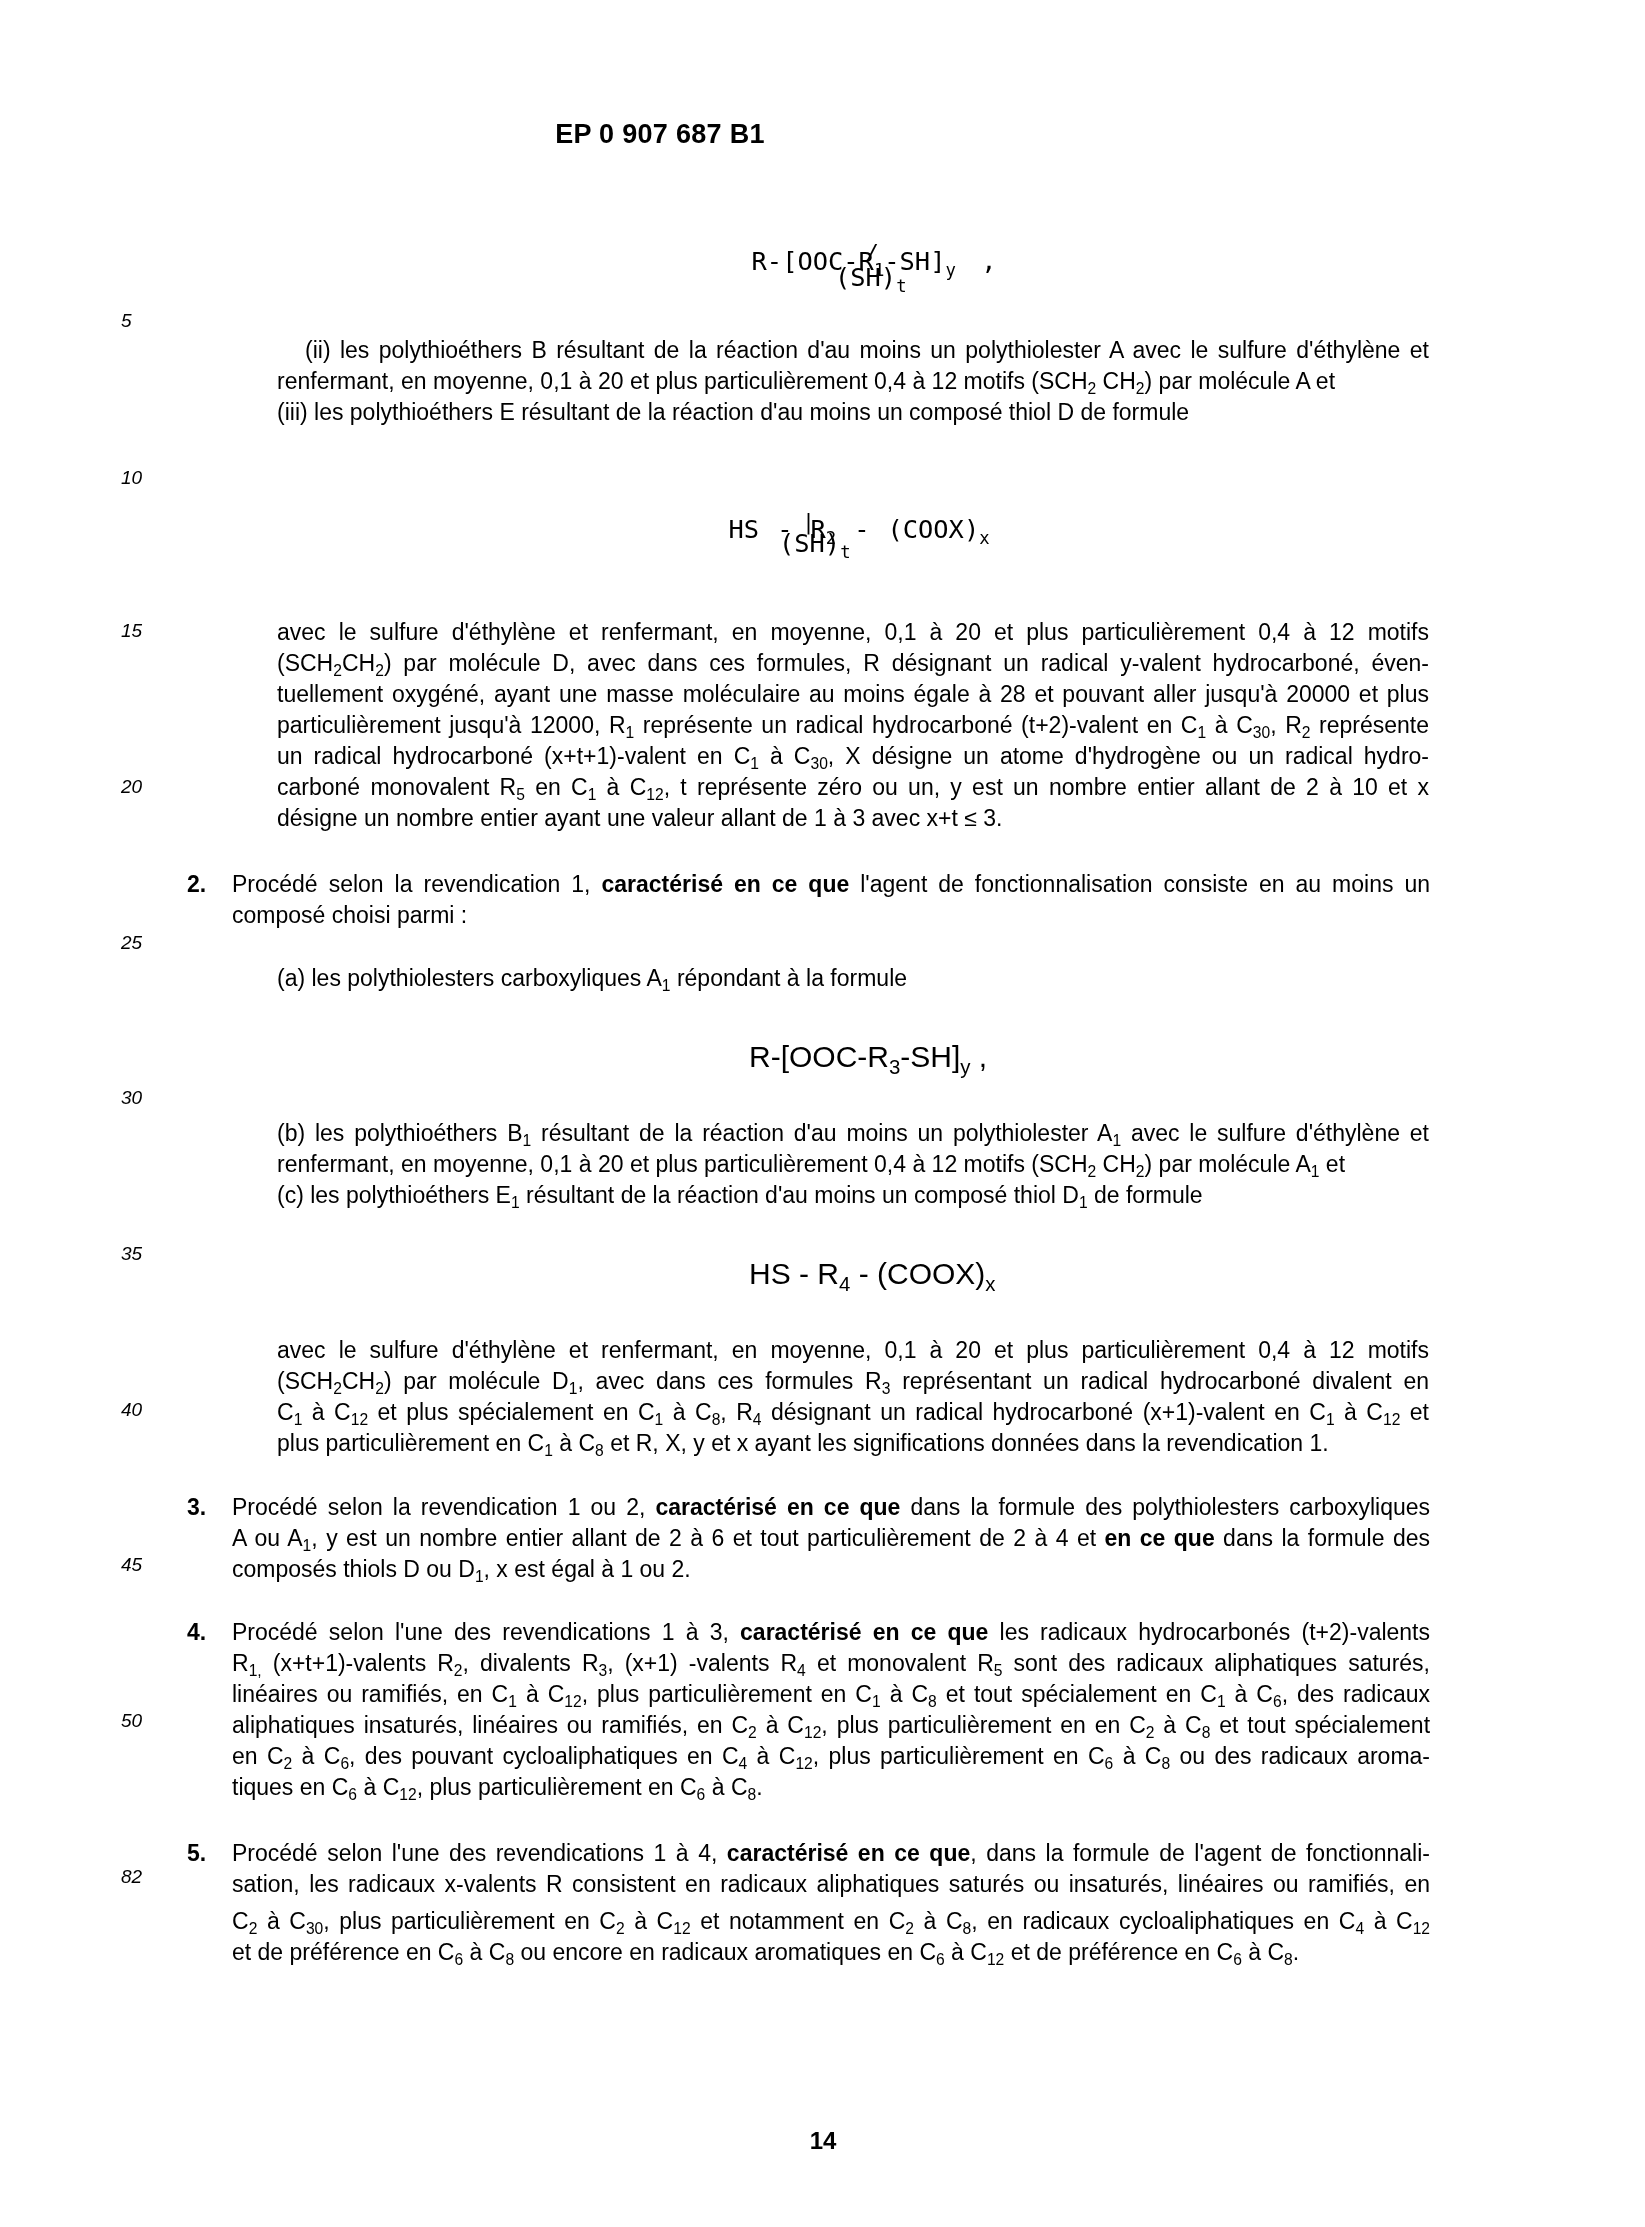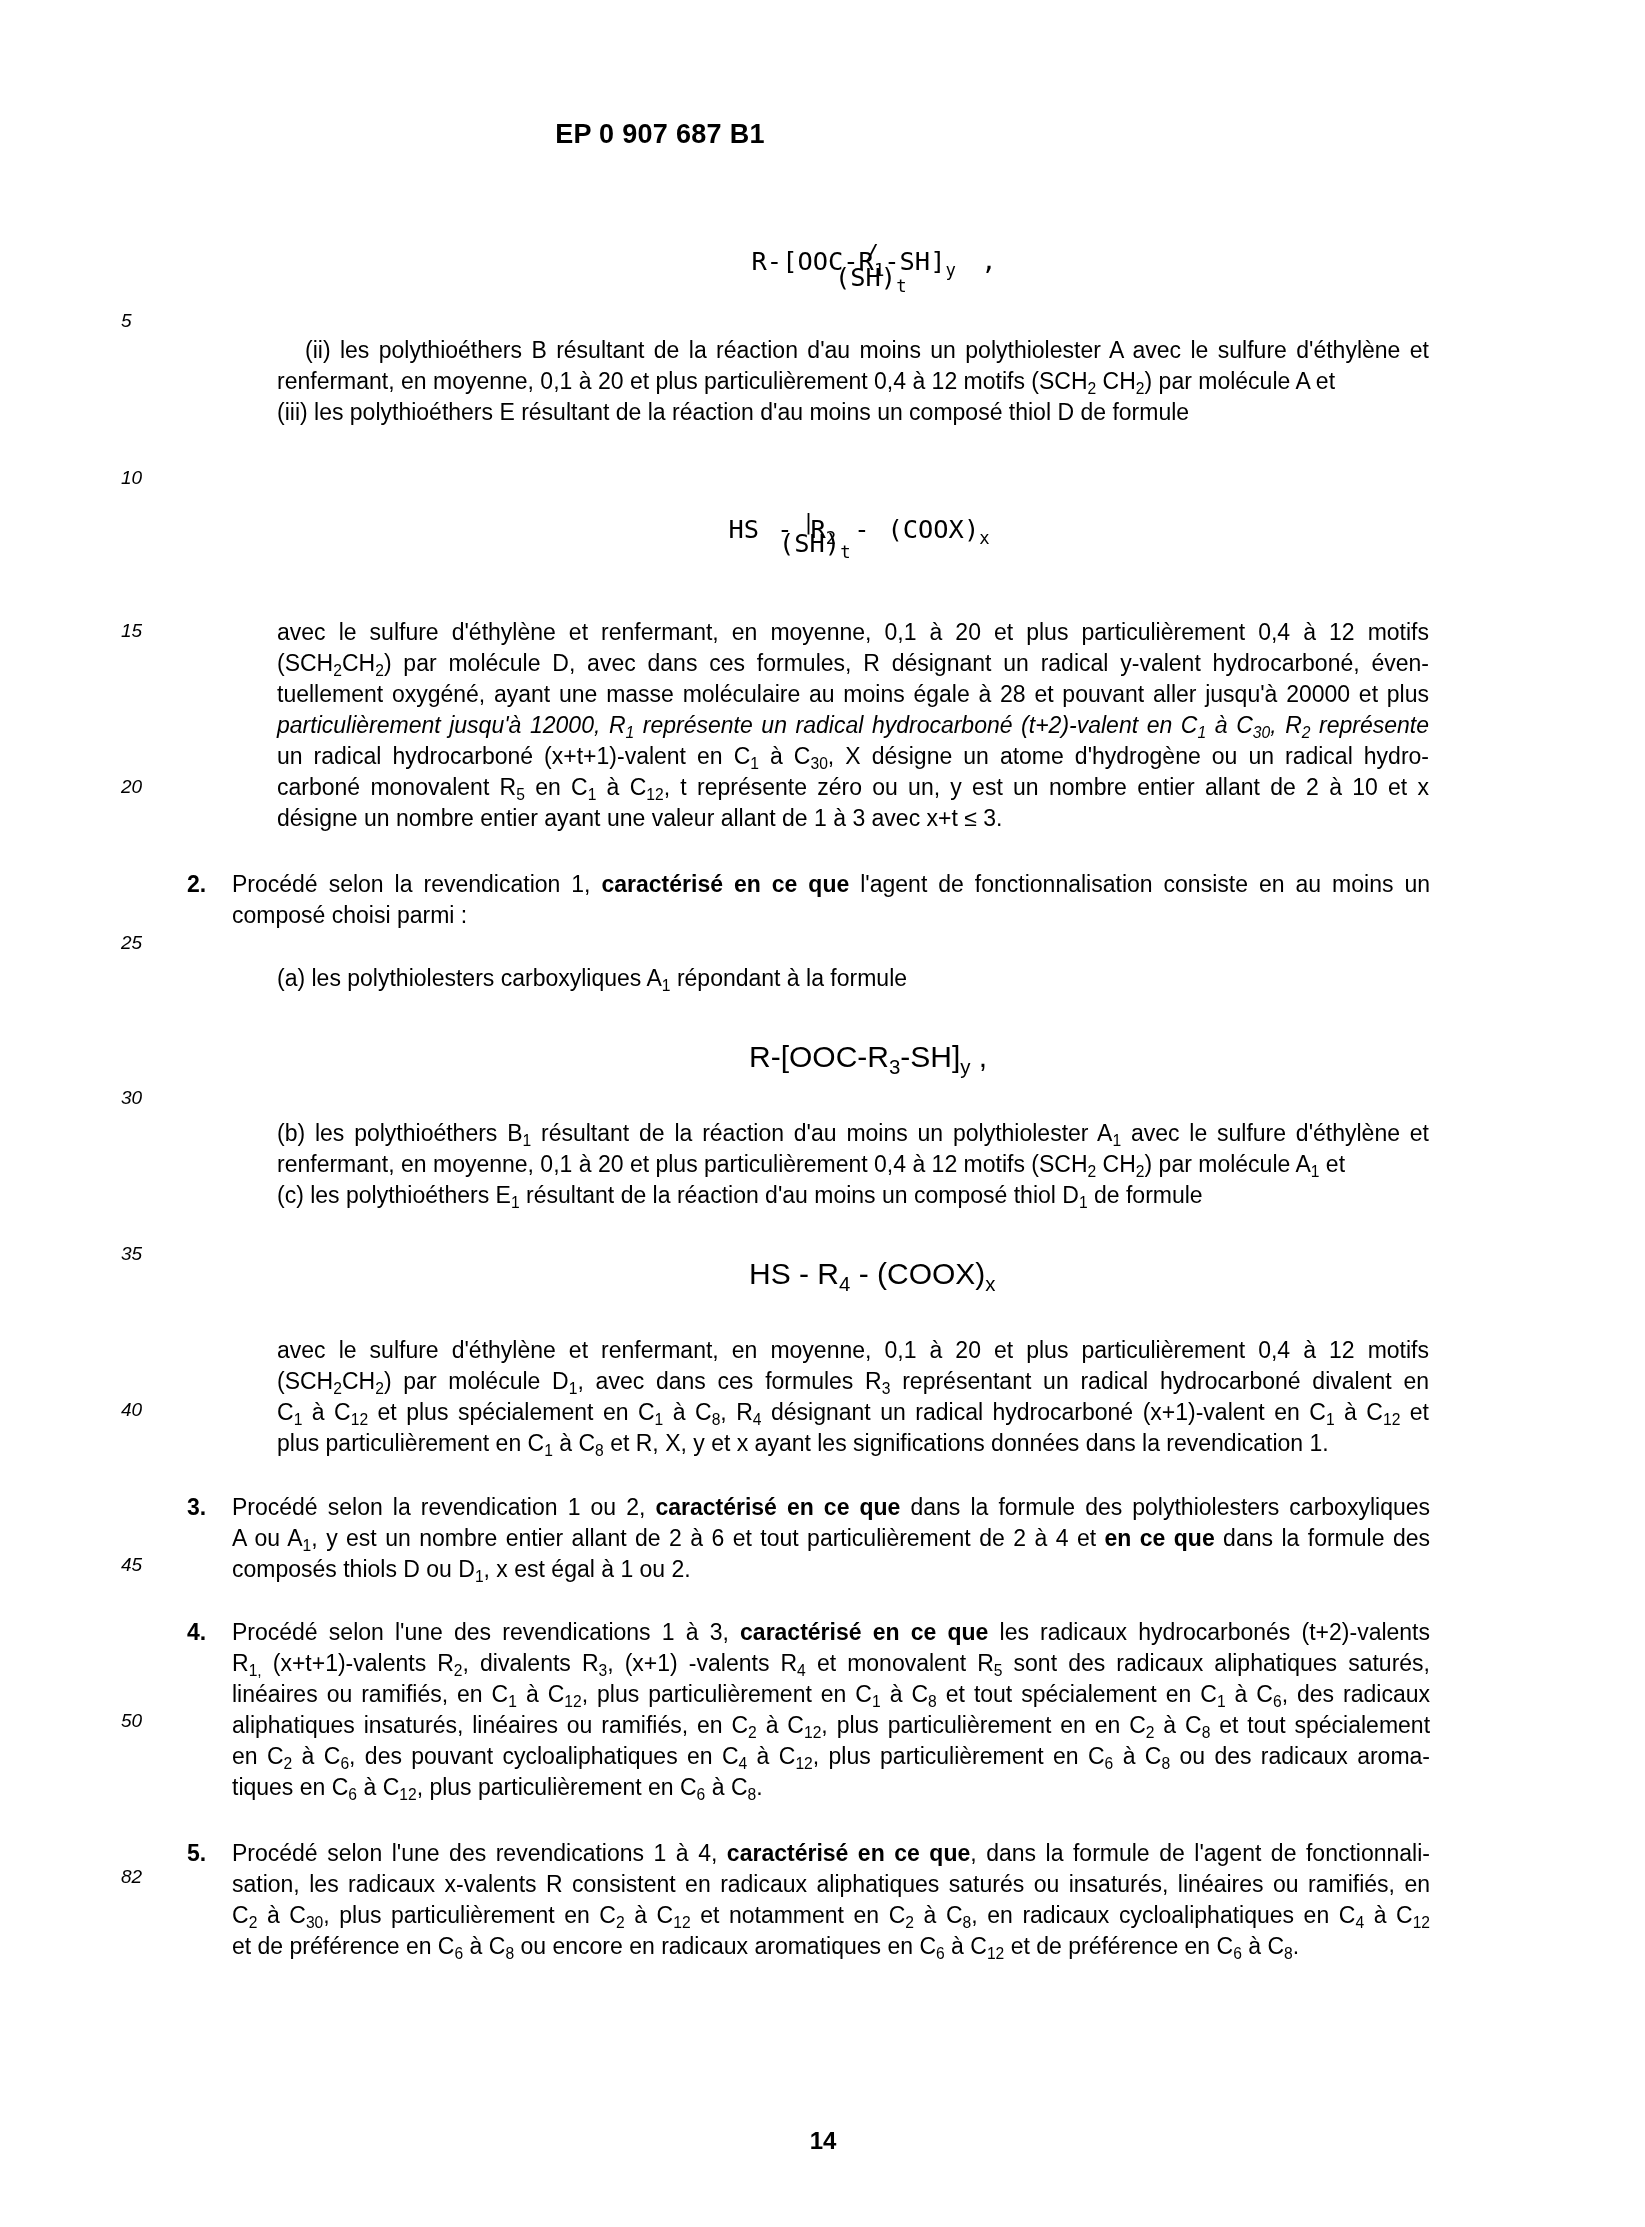--- a/index.html
+++ b/index.html
@@ -50,21 +50,21 @@
 <div class="abs formula-mono" style="left:698px; top:484px;">
   <span>HS</span><span style="margin-left:18px">-</span><span style="margin-left:18px">R</span><sub>2</sub><span style="margin-left:18px">-</span><span style="margin-left:18px">(COOX)</span><sub>x</sub>
   <span class="branch" style="left:104px; top:25.4px; font-size:21.6px;">|</span>
   <span class="branch" style="left:81px; top:44px; font-size:25.4px;"><span>(SH)</span><sub>t</sub></span>
 </div>
 
 <div class="abs para body-text" style="top:617px;">
     <div style="text-align-last: justify;"><span>avec le sulfure d'éthylène et renfermant, en moyenne, 0,1 à 20 et plus particulièrement 0,4 à 12 motifs</span></div>
     <div style="text-align-last: justify;"><span>(SCH</span><sub>2</sub><span>CH</span><sub>2</sub><span>) par molécule D, avec dans ces formules, R désignant un radical y-valent hydrocarboné, éven-</span></div>
     <div style="text-align-last: justify;"><span>tuellement oxygéné, ayant une masse moléculaire au moins égale à 28 et pouvant aller jusqu'à 20000 et plus</span></div>
-    <div style="text-align-last: justify; font-style: italic;"><span>particulièrement jusqu'à 12000, R</span><sub>1</sub><span> représente un radical hydrocarboné (t+2)-valent en C</span><sub>1</sub><span> à C</span><sub>30</sub><span>, R</span><sub>2</sub><span> représente</span></div>
+    <div style="text-align-last: justify;"><span>particulièrement jusqu'à 12000, R</span><sub>1</sub><span> représente un radical hydrocarboné (t+2)-valent en C</span><sub>1</sub><span> à C</span><sub>30</sub><span>, R</span><sub>2</sub><span> représente</span></div>
     <div style="text-align-last: justify;"><span>un radical hydrocarboné (x+t+1)-valent en C</span><sub>1</sub><span> à C</span><sub>30</sub><span>, X désigne un atome d'hydrogène ou un radical hydro-</span></div>
     <div style="text-align-last: justify;"><span>carboné monovalent R</span><sub>5</sub><span> en C</span><sub>1</sub><span> à C</span><sub>12</sub><span>, t représente zéro ou un, y est un nombre entier allant de 2 à 10 et x</span></div>
     <div><span>désigne un nombre entier ayant une valeur allant de 1 à 3 avec x+t ≤ 3.</span></div>
   </div>
 
 <div class="abs claim-num" style="top:869px;">2.</div>
 <div class="abs claim-body body-text" style="top:869px;">
     <div style="text-align-last: justify;"><span>Procédé selon la revendication 1, </span><b>caractérisé en ce que</b><span> l'agent de fonctionnalisation consiste en au moins un</span></div>
     <div><span>composé choisi parmi :</span></div>
   </div>
@@ -100,18 +100,18 @@
     <div style="text-align-last: justify;"><span>linéaires ou ramifiés, en C</span><sub>1</sub><span> à C</span><sub>12</sub><span>, plus particulièrement en C</span><sub>1</sub><span> à C</span><sub>8</sub><span> et tout spécialement en C</span><sub>1</sub><span> à C</span><sub>6</sub><span>, des radicaux</span></div>
     <div style="text-align-last: justify;"><span>aliphatiques insaturés, linéaires ou ramifiés, en C</span><sub>2</sub><span> à C</span><sub>12</sub><span>, plus particulièrement en en C</span><sub>2</sub><span> à C</span><sub>8</sub><span> et tout spécialement</span></div>
     <div style="text-align-last: justify;"><span>en C</span><sub>2</sub><span> à C</span><sub>6</sub><span>, des pouvant cycloaliphatiques en C</span><sub>4</sub><span> à C</span><sub>12</sub><span>, plus particulièrement en C</span><sub>6</sub><span> à C</span><sub>8</sub><span> ou des radicaux aroma-</span></div>
     <div><span>tiques en C</span><sub>6</sub><span> à C</span><sub>12</sub><span>, plus particulièrement en C</span><sub>6</sub><span> à C</span><sub>8</sub><span>.</span></div>
   </div>
 
 <div class="abs claim-num" style="top:1838px;">5.</div>
 <div class="abs claim-body body-text" style="top:1838px;">
     <div style="text-align-last: justify;"><span>Procédé selon l'une des revendications 1 à 4, </span><b>caractérisé en ce que</b><span>, dans la formule de l'agent de fonctionnali-</span></div>
     <div style="text-align-last: justify;"><span>sation, les radicaux x-valents R consistent en radicaux aliphatiques saturés ou insaturés, linéaires ou ramifiés, en</span></div>
-    <div style="text-align-last: justify;"><span>C</span><sub>2</sub><span> à C</span><sub>30</sub><span>, plus particulièrement en C</span><sub>2</sub><span> à C</span><sub>12</sub><span> et notamment en C</span><sub>2</sub><span> à C</span><sub>8</sub><span>, en radicaux cycloaliphatiques en C</span><sub>4</sub><span> à C</span><sub>12</sub></div>
+    <div style="text-align-last: justify; margin-top: 6px;"><span>C</span><sub>2</sub><span> à C</span><sub>30</sub><span>, plus particulièrement en C</span><sub>2</sub><span> à C</span><sub>12</sub><span> et notamment en C</span><sub>2</sub><span> à C</span><sub>8</sub><span>, en radicaux cycloaliphatiques en C</span><sub>4</sub><span> à C</span><sub>12</sub></div>
     <div><span>et de préférence en C</span><sub>6</sub><span> à C</span><sub>8</sub><span> ou encore en radicaux aromatiques en C</span><sub>6</sub><span> à C</span><sub>12</sub><span> et de préférence en C</span><sub>6</sub><span> à C</span><sub>8</sub><span>.</span></div>
   </div>
 
 <div class="abs page-number">14</div>
 
 
 </body></html>

